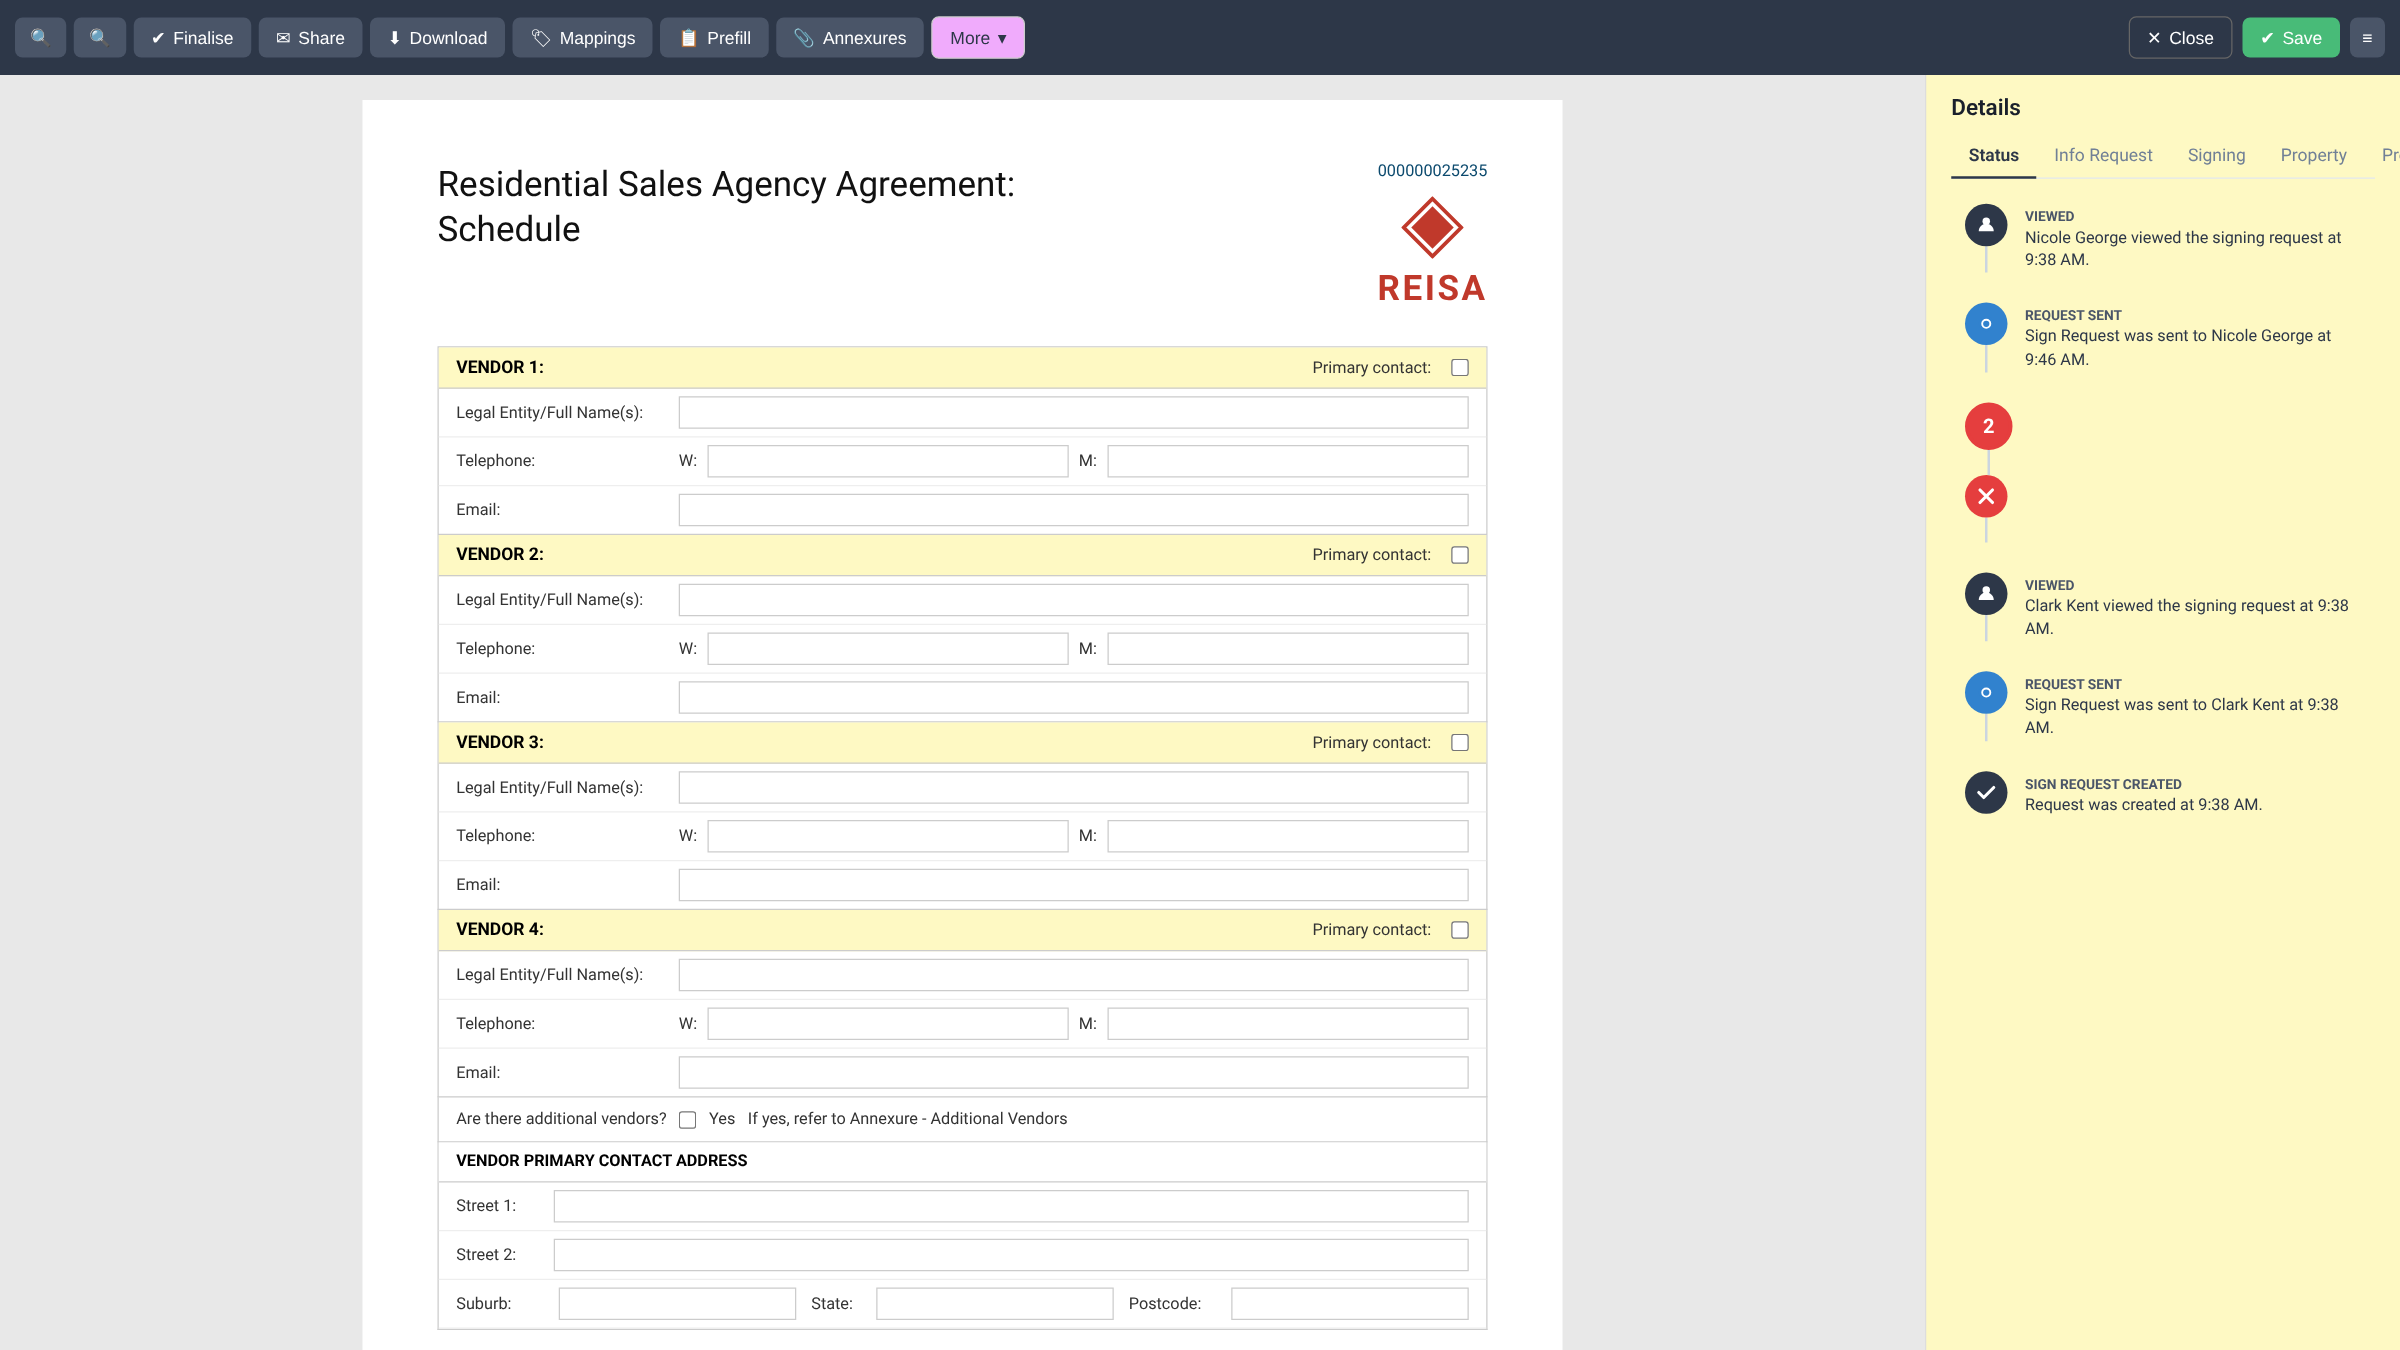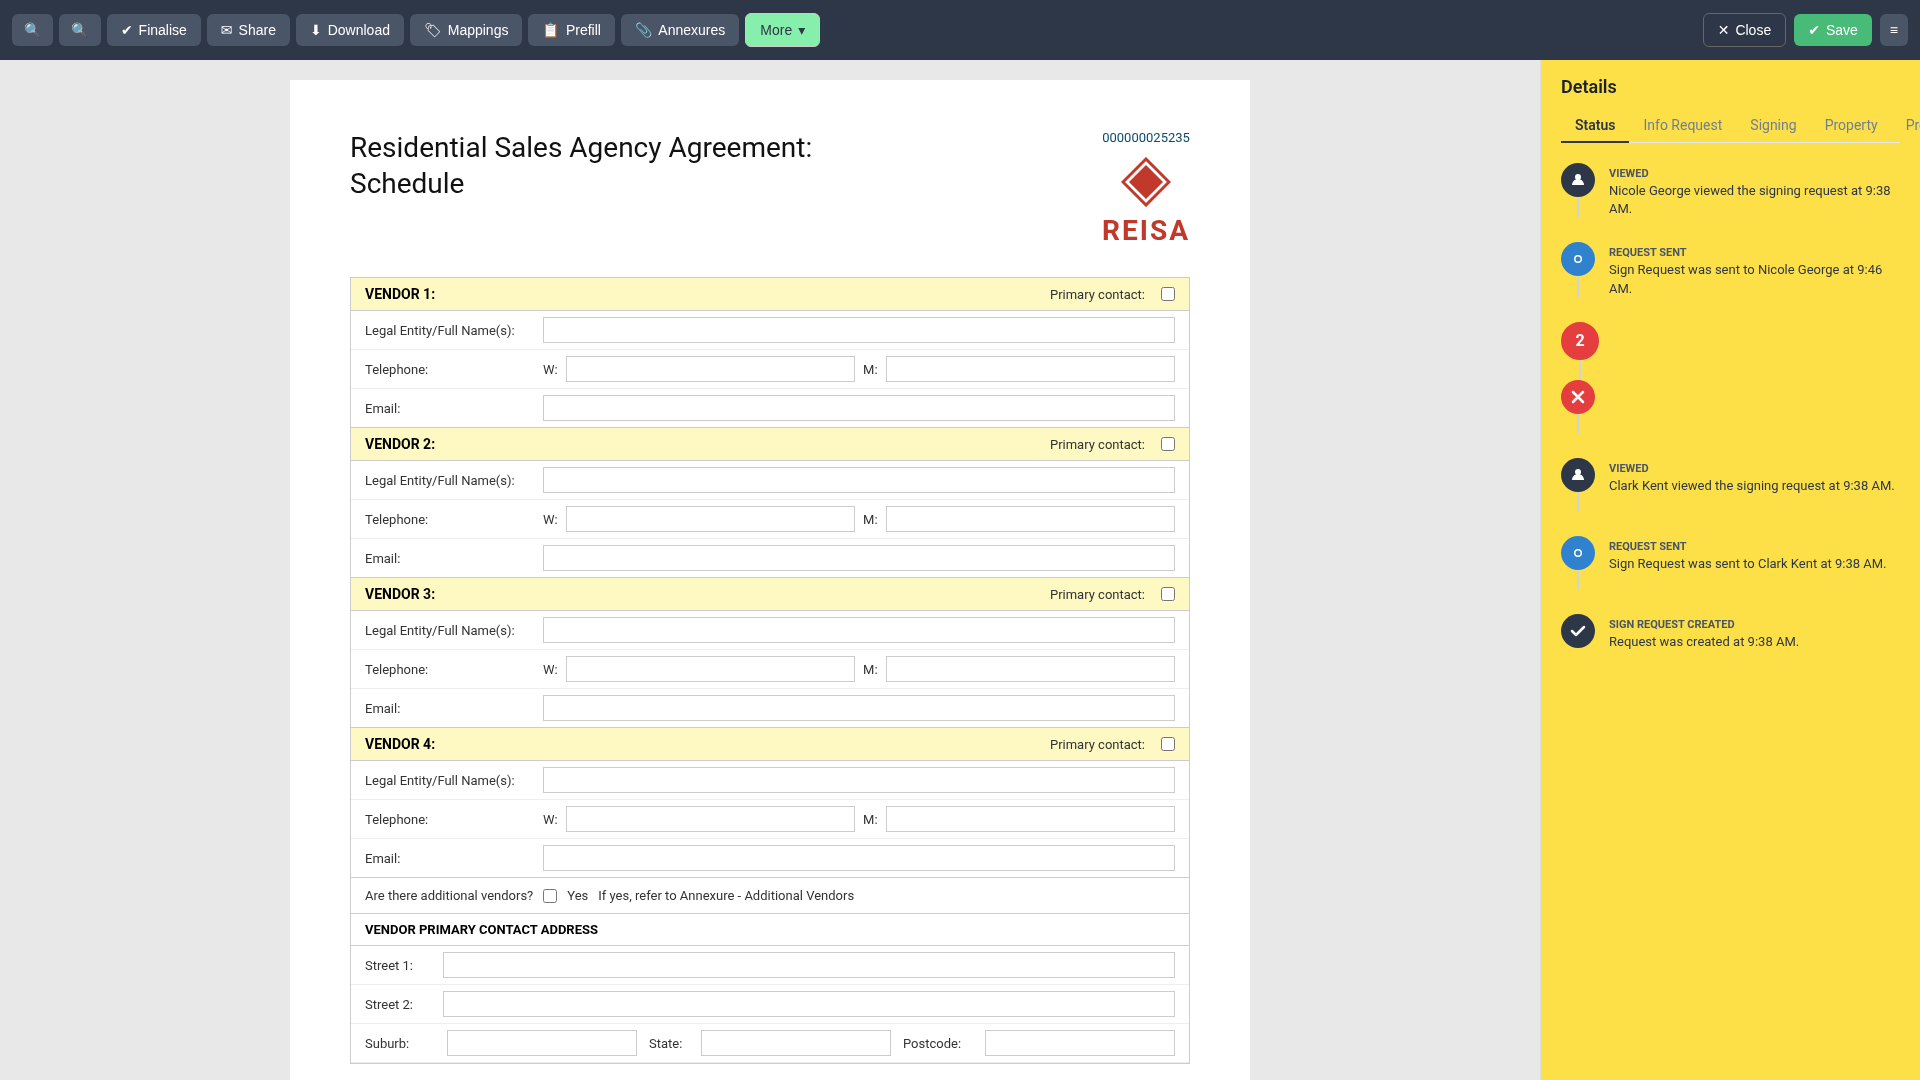--- a/index.html
+++ b/index.html
@@ -11,21 +11,21 @@
       background: #2d3748; padding: 0 12px; height: 60px; gap: 8px;
     }
     .toolbar-left { display: flex; align-items: center; gap: 6px; }
     .toolbar-right { display: flex; align-items: center; gap: 8px; }
     .toolbar-btn {
       display: flex; align-items: center; gap: 6px;
       background: #4a5568; color: #fff; border: none; border-radius: 6px;
       padding: 8px 14px; cursor: pointer; font-size: 14px; font-weight: 500;
     }
     .toolbar-btn.icon-only { padding: 8px 12px; }
-    .toolbar-btn.more { background: #86efac; color: #2d3748; border: 1px solid #ccc; align-items: center; }
+    .toolbar-btn.more { background: #f0abfc; color: #2d3748; border: 1px solid #ccc; align-items: center; }
     .toolbar-btn.close-btn { background: #2d3748; color: #fff; border: 1px solid #666; }
     .toolbar-btn.save-btn { background: #48bb78; color: #fff; }
     .toolbar-btn.menu-btn { background: #4a5568; color: #fff; padding: 8px 10px; }
 
     
     .main-layout {
       display: flex; height: calc(1080px - 60px);
     }
 
     
@@ -97,39 +97,39 @@
     .address-row {
       display: flex; align-items: center; padding: 6px 14px;
       border-bottom: 1px solid #eee; gap: 8px;
     }
     .address-label { font-size: 13px; color: #333; min-width: 70px; }
     .address-input { flex: 1; border: 1px solid #ccc; height: 26px; padding: 2px 6px; font-size: 13px; }
     .address-row-multi { display: flex; align-items: center; gap: 12px; padding: 6px 14px; border-bottom: 1px solid #eee; }
 
     
     .details-sidebar {
-      width: 380px; background: #fde047; border-left: 1px solid #ddd;
+      width: 380px; background: #fef9c3; border-left: 1px solid #ddd;
       display: flex; flex-direction: column; overflow: hidden; justify-content: center;
     }
     .details-header {
       padding: 16px 20px 0;
     }
     .details-title { font-size: 18px; font-weight: 600; color: #1a202c; margin-bottom: 12px; }
     .details-tabs {
       display: flex; border-bottom: 1px solid #e2e8f0; gap: 0;
     }
     .details-tab {
       padding: 8px 14px; font-size: 14px; color: #718096; cursor: pointer;
       border-bottom: 2px solid transparent; margin-bottom: -1px; white-space: nowrap;
     }
     .details-tab.active { color: #2d3748; border-bottom: 2px solid #2d3748; font-weight: 600; }
 
     
     .timeline {
-      flex: 1; overflow-y: auto; padding: 20px 20px;
+      flex: 1; overflow-y: auto; padding: 20px 31px;
     }
     .timeline-item {
       display: flex; gap: 14px; margin-bottom: 24px; position: relative;
     }
     .timeline-icon-col {
       display: flex; flex-direction: column; align-items: center; gap: 0;
     }
     .timeline-icon {
       width: 34px; height: 34px; border-radius: 50%;
       display: flex; align-items: center; justify-content: center;

